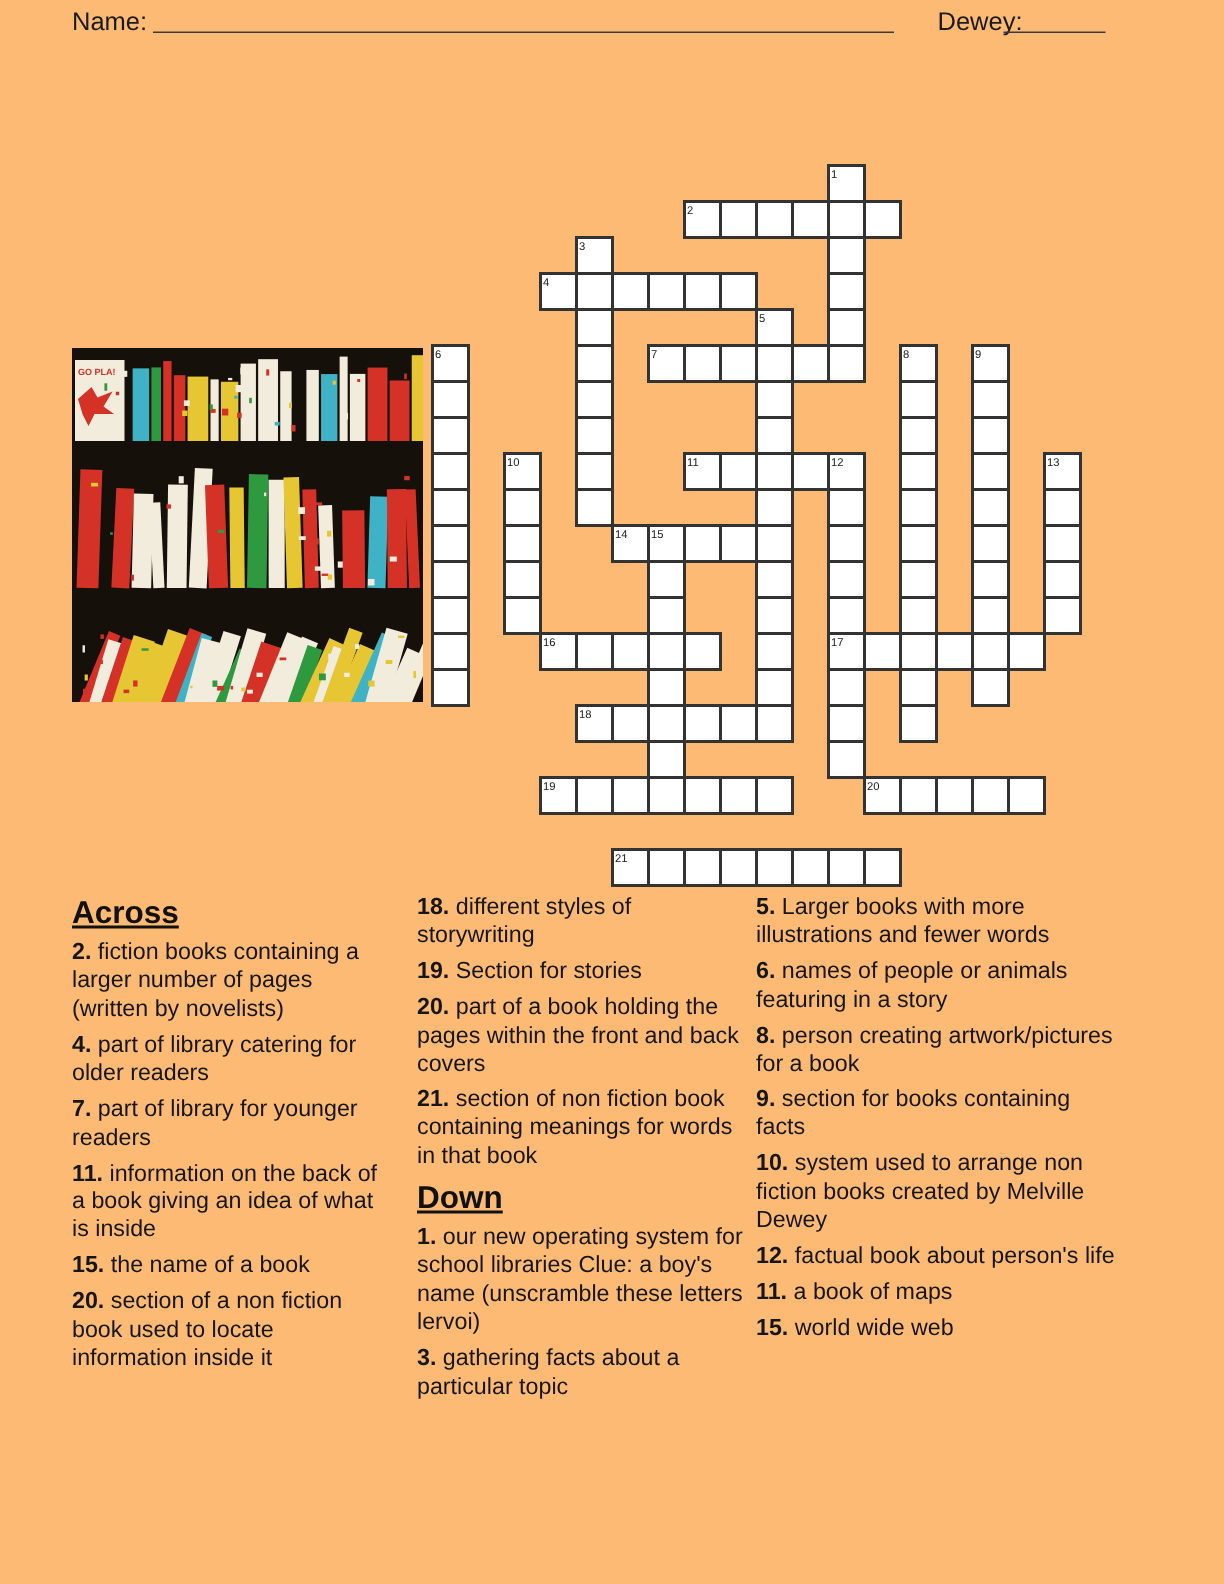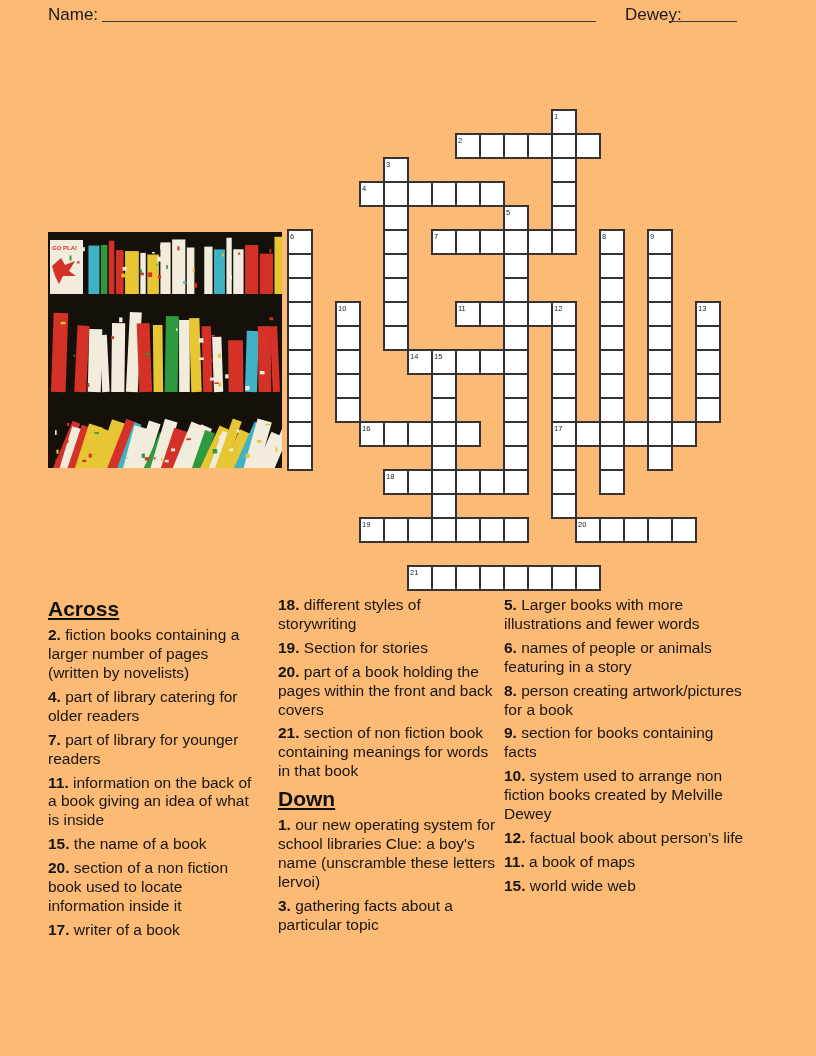--- a/index.html
+++ b/index.html
@@ -322,21 +322,20 @@
     </svg>
 
   <div class="cluecol" id="col1" style="left:48px;width:206px">
       <h3>Across</h3>
       <p><b>2. </b>fiction books containing a larger number of pages (written by novelists)</p>
       <p><b>4. </b>part of library catering for older readers</p>
       <p><b>7. </b>part of library for younger readers</p>
       <p><b>11. </b>information on the back of a book giving an idea of what is inside</p>
       <p><b>15. </b>the name of a book</p>
       <p><b>20. </b>section of a non fiction book used to locate information inside it</p>
-      <p><b>17. </b>writer of a book</p>
     </div>
   <div class="cluecol" id="col2" style="left:278px;width:224px">
       <p><b>18. </b>different styles of storywriting</p>
       <p><b>19. </b>Section for stories</p>
       <p><b>20. </b>part of a book holding the pages within the front and back covers</p>
       <p><b>21. </b>section of non fiction book containing meanings for words in that book</p>
       <h3>Down</h3>
       <p><b>1. </b>our new operating system for school libraries Clue: a boy's name (unscramble these letters lervoi)</p>
       <p><b>3. </b>gathering facts about a particular topic</p>
     </div>

